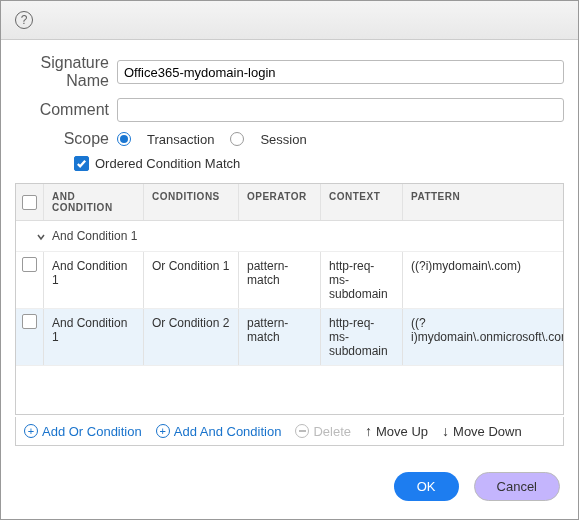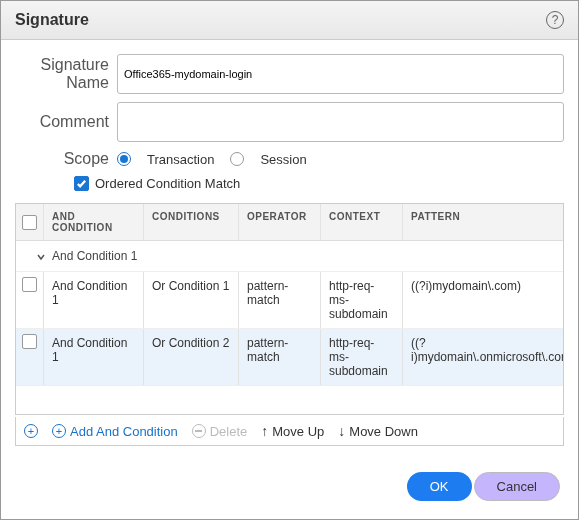--- a/index.html
+++ b/index.html
@@ -4,21 +4,21 @@
   <style>
     * { box-sizing: border-box; margin: 0; padding: 0; }
     body { font-family: -apple-system, BlinkMacSystemFont, "Segoe UI", Arial, sans-serif; font-size: 13px; color: #333; background: #fff; }
     .dialog { width: 579px; height: 520px; border: 1px solid #999; background: #fff; display: flex; flex-direction: column; }
     .titlebar { background: linear-gradient(#f4f4f4, #e8e8e8); border-bottom: 1px solid #ccc; padding: 10px 14px; display: flex; align-items: center; justify-content: space-between; }
     .titlebar h1 { font-size: 16px; font-weight: 600; color: #333; }
     .help-icon { width: 18px; height: 18px; border: 1.5px solid #666; border-radius: 50%; display: flex; align-items: center; justify-content: center; font-size: 12px; color: #666; cursor: pointer; }
     .content { padding: 14px 14px 0 14px; flex: 1; display: flex; flex-direction: column; }
     .form-row { display: flex; align-items: center; margin-bottom: 8px; }
     .form-label { width: 102px; text-align: right; padding-right: 8px; font-size: 16px; color: #555; }
-    .form-input { flex: 1; border: 1px solid #bbb; border-radius: 3px; padding: 4px 6px; font-size: 11px; height: 40px; }
+    .form-input { flex: 1; border: 1px solid #bbb; border-radius: 3px; padding: 4px 6px; font-size: 13px; height: 24px; }
     .radio-group { display: flex; align-items: center; gap: 16px; }
     .radio-item { display: flex; align-items: center; gap: 16px; cursor: pointer; }
     .radio { width: 14px; height: 14px; border: 1.5px solid #999; border-radius: 50%; display: inline-flex; align-items: center; justify-content: center; }
     .radio.checked { border-color: #1976d2; }
     .radio.checked::after { content: ""; width: 8px; height: 8px; background: #1976d2; border-radius: 50%; }
     .checkbox-row { display: flex; align-items: center; margin-left: 59px; margin-bottom: 12px; gap: 6px; }
     .checkbox { width: 15px; height: 15px; border: 1px solid #999; border-radius: 2px; display: inline-flex; align-items: center; justify-content: center; background: #fff; }
     .checkbox.checked { background: #1976d2; border-color: #1976d2; }
     .checkbox.checked svg { display: block; }
     .checkbox svg { display: none; width: 11px; height: 11px; stroke: #fff; stroke-width: 2.5; fill: none; }
@@ -39,32 +39,31 @@
     .td { display: flex; align-items: flex-start; font-size: 12px; }
     .tbody { flex: 1; background: #fff; overflow: auto; }
     .toolbar { border: 1px solid #ccc; border-top: none; padding: 6px 8px; display: flex; align-items: center; gap: 14px; font-size: 13px; margin-bottom: 14px; }
     .tool-btn { display: flex; align-items: center; gap: 4px; color: #1973cc; cursor: pointer; }
     .tool-btn.disabled { color: #bbb; cursor: default; }
     .tool-btn.plain { color: #333; }
     .plus-icon { width: 14px; height: 14px; border: 1.3px solid currentColor; border-radius: 50%; display: inline-flex; align-items: center; justify-content: center; font-size: 11px; line-height: 1; }
     .minus-icon { width: 14px; height: 14px; border: 1.3px solid currentColor; border-radius: 50%; display: inline-flex; align-items: center; justify-content: center; }
     .minus-icon::after { content: ""; width: 7px; height: 1.3px; background: currentColor; }
     .arrow-icon { font-family: Arial; font-size: 14px; }
-    .footer { display: flex; justify-content: flex-end; gap: 2px; padding: 12px 18px 18px; }
+    .footer { display: flex; justify-content: flex-end; gap: 15px; padding: 12px 18px 18px; }
     .btn { border-radius: 16px; padding: 6px 22px; font-size: 13px; cursor: pointer; border: 1px solid transparent; }
     .btn-primary { background: #1d7df0; color: #fff; }
     .btn-secondary { background: #c4b5fd; color: #333; border: 1px solid #bbb; }
     .row-checkbox { width: 15px; height: 15px; border: 1px solid #999; border-radius: 2px; background: #fff; cursor: pointer; }
   </style>
 </head>
 <body>
 
 <div class="dialog">
   <div class="titlebar">
-    <h1>Signature</h1>
     <div class="help-icon">?</div>
   </div>
 
   <div class="content">
     <div class="form-row">
       <div class="form-label">Signature Name</div>
       <input class="form-input" type="text" value="Office365-mydomain-login" style="">
     </div>
     <div class="form-row">
       <div class="form-label">Comment</div>
@@ -131,20 +130,21 @@
           <div class="td col-op">pattern-match</div>
           <div class="td col-ctx">http-req-ms-subdomain</div>
           <div class="td col-pat">((?i)mydomain\.onmicrosoft\.com)</div>
         </div>
       </div>
     </div>
 
     <div class="toolbar">
       <div class="tool-btn">
         <span class="plus-icon">+</span>
+        <span>Add Or Condition</span>
       </div>
       <div class="tool-btn">
         <span class="plus-icon">+</span>
         <span>Add And Condition</span>
       </div>
       <div class="tool-btn disabled">
         <span class="minus-icon"></span>
         <span>Delete</span>
       </div>
       <div class="tool-btn plain">

